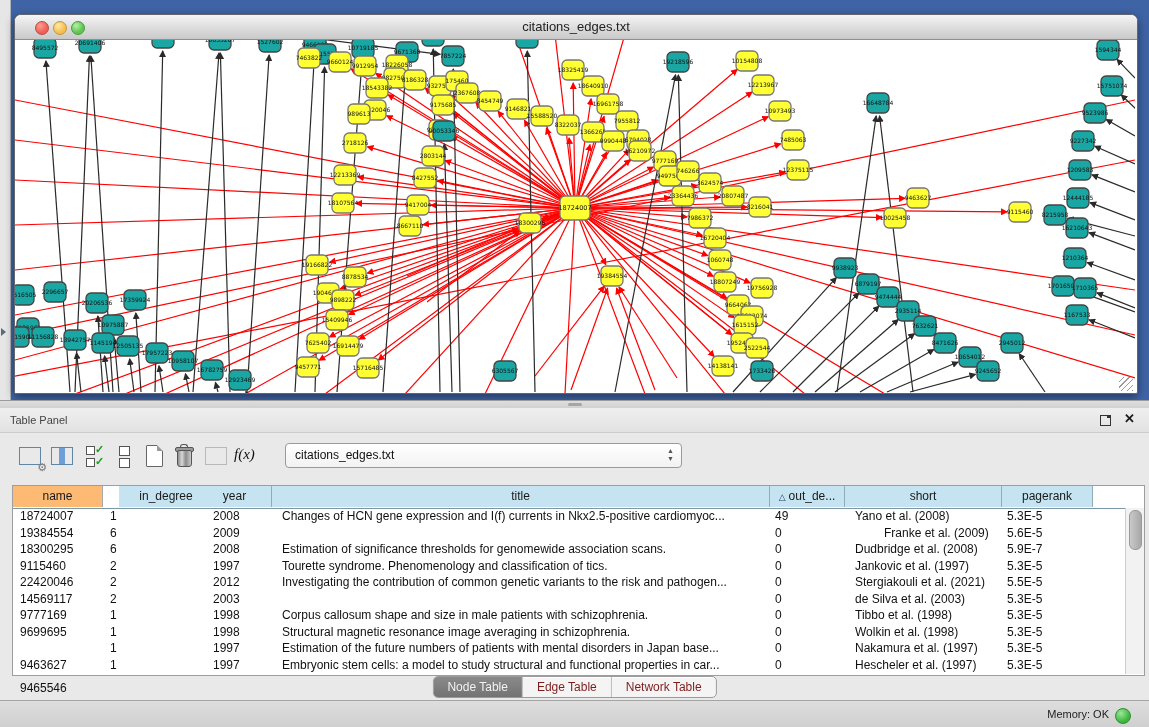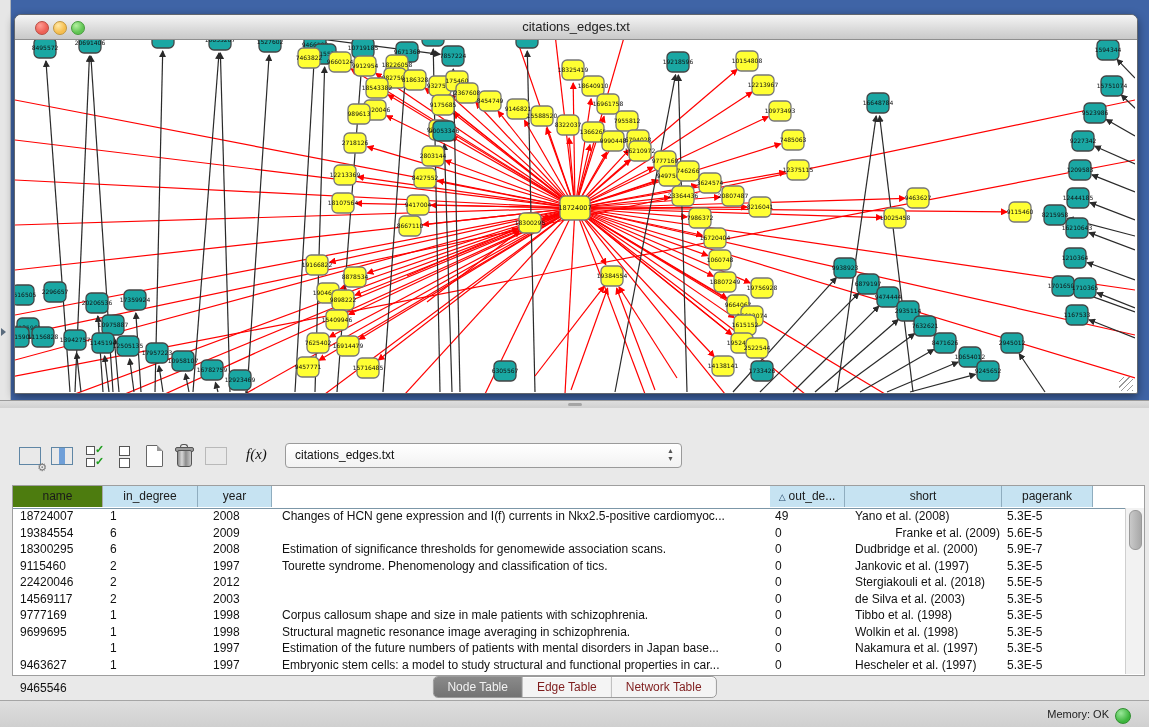--- a/index.html
+++ b/index.html
@@ -56,21 +56,21 @@
   .fx{position:absolute;left:2px;top:4px;font-family:"Liberation Serif",serif;font-style:italic;font-size:15px;color:#111;}
   #combo{position:absolute;left:285px;top:5px;width:395px;height:23px;background:linear-gradient(#ffffff,#f2f2f2);
         border:1px solid #9a9a9a;border-radius:4px;}
   #combo-text{position:absolute;left:9px;top:0;height:23px;line-height:23px;font-size:12px;color:#111;}
   #combo-arrows{position:absolute;right:7px;top:3px;font-size:7px;color:#555;line-height:8px;text-align:center;}
   
   #tablebox{position:absolute;left:12px;top:77px;width:1131px;height:189px;background:#fff;border:1px solid #9e9e9e;}
   #thead{position:absolute;left:0;top:0;width:100%;height:22px;border-bottom:1px solid #7c97a8;}
   .th{position:absolute;top:0;height:21px;line-height:21px;text-align:center;font-size:12px;color:#1a1a1a;
       background:#c6e3f2;border-right:1px solid #8fadbf;box-sizing:border-box;}
-  .th.gray{background:#4d7c0f;border-right:1px solid #a8a8a8;}
+  .th.gray{background:#fdba74;border-right:1px solid #a8a8a8;}
   .sort-tri{font-size:9px;color:#246;padding-right:3px;}
   .tr{position:absolute;left:0;width:1110px;height:17px;}
   .td{position:absolute;top:0;height:17px;line-height:16px;font-size:12px;color:#111;white-space:nowrap;overflow:hidden;}
   #vscroll{position:absolute;right:0;top:22px;width:18px;height:166px;background:#f2f2f2;border-left:1px solid #cfcfcf;}
   #vthumb{position:absolute;left:3px;top:2px;width:11px;height:38px;border-radius:6px;background:linear-gradient(90deg,#c9c9c9,#a8a8a8);border:1px solid #999;}
   
   #tabbar{position:absolute;left:0;top:267px;width:1149px;height:24px;}
   #tabgroup{position:absolute;left:50%;transform:translateX(-50%);top:1px;height:20px;border:1px solid #9b9b9b;
       border-radius:5px;overflow:hidden;background:#f4f4f4;box-shadow:inset 0 1px 0 #fff;}
   .tab{float:left;height:20px;line-height:20px;padding:0 14px;font-size:12px;color:#7f1d1d;border-right:1px solid #bdbdbd;}
@@ -508,20 +508,25 @@
       <div id="win-grip"></div>
     </div>
   </div>
 </div>
 
 <div id="splitter">
   <div id="splitter-knob"></div>
 </div>
 
 <div id="panel">
+  <div id="panel-header">
+    <span id="panel-title">Table Panel</span>
+    <span id="float-icon"></span>
+    <span id="close-icon">✕</span>
+  </div>
 
   <div id="toolbar">
     <span class="tbtn" style="left:16px">
       <span class="tbl"></span>
       <span class="gear">⚙</span>
     </span>
     <span class="tbtn" style="left:48px">
       <span class="tbl">
           <span class="colfill"></span>
         </span>
@@ -538,80 +543,82 @@
       <span class="doc"></span>
     </span>
     <span class="tbtn" style="left:170px">
       <span class="trash-h"></span>
       <span class="trash-l"></span>
       <span class="trash-b"></span>
     </span>
     <span class="tbtn" style="left:202px;opacity:.45">
       <span class="tbl" style="filter:grayscale(1)"></span>
     </span>
-    <span class="tbtn" style="left:244px">
+    <span class="tbtn" style="left:232px">
       <span class="fx">f(x)</span>
     </span>
     <div id="combo">
       <span id="combo-text">citations_edges.txt</span>
       <span id="combo-arrows">▲<br>▼</span>
     </div>
   </div>
 
   <div id="tablebox">
     <div id="thead">
         <div class="th gray" style="left: 0px; width: 90px;">name</div>
-        <div class="th" style="left: 90px; width: 95px;">in_degree</div>
+        <div class="th" style="left: 106px; width: 95px;">in_degree</div>
         <div class="th" style="left: 185px; width: 74px;">year</div>
+        <div class="th" style="left: 259px; width: 498px;">title</div>
         <div class="th" style="left: 757px; width: 75px;"><span class="sort-tri">△</span>out_de...</div>
         <div class="th" style="left: 832px; width: 157px;">short</div>
         <div class="th" style="left: 989px; width: 91px;">pagerank</div>
       </div>
     <div id="tbody">
         <div class="tr" style="top: 22px;">
           <span class="td" style="left: 7px; width: 81px;">18724007</span>
           <span class="td" style="left: 97px; width: 86px;">1</span>
           <span class="td" style="left: 200px; width: 57px;">2008</span>
           <span class="td" style="left: 269px; width: 486px;">Changes of HCN gene expression and I(f) currents in Nkx2.5-positive cardiomyoc...</span>
           <span class="td" style="left: 762px; width: 68px;">49</span>
           <span class="td" style="left: 842px; width: 145px;">Yano et al. (2008)</span>
           <span class="td" style="left: 994px; width: 84px;">5.3E-5</span>
         </div>
         <div class="tr" style="top: 38.5px;">
           <span class="td" style="left: 7px; width: 81px;">19384554</span>
           <span class="td" style="left: 97px; width: 86px;">6</span>
           <span class="td" style="left: 200px; width: 57px;">2009</span>
           <span class="td" style="left: 762px; width: 68px;">0</span>
-          <span class="td" style="left: 842px; width: 145px; text-align: right;">Franke et al. (2009)</span>
+          <span class="td" style="left: 871px; width: 145px;">Franke et al. (2009)</span>
           <span class="td" style="left: 994px; width: 84px;">5.6E-5</span>
         </div>
         <div class="tr" style="top: 55px;">
           <span class="td" style="left: 7px; width: 81px;">18300295</span>
           <span class="td" style="left: 97px; width: 86px;">6</span>
           <span class="td" style="left: 200px; width: 57px;">2008</span>
           <span class="td" style="left: 269px; width: 486px;">Estimation of significance thresholds for genomewide association scans.</span>
           <span class="td" style="left: 762px; width: 68px;">0</span>
-          <span class="td" style="left: 842px; width: 145px;">Dudbridge et al. (2000)</span>
+          <span class="td" style="left: 842px; width: 145px;">Dudbridge et al. (2008)</span>
           <span class="td" style="left: 994px; width: 84px;">5.9E-7</span>
         </div>
         <div class="tr" style="top: 71.5px;">
           <span class="td" style="left: 7px; width: 81px;">9115460</span>
           <span class="td" style="left: 97px; width: 86px;">2</span>
           <span class="td" style="left: 200px; width: 57px;">1997</span>
           <span class="td" style="left: 269px; width: 486px;">Tourette syndrome. Phenomenology and classification of tics.</span>
           <span class="td" style="left: 762px; width: 68px;">0</span>
           <span class="td" style="left: 842px; width: 145px;">Jankovic et al. (1997)</span>
           <span class="td" style="left: 994px; width: 84px;">5.3E-5</span>
         </div>
         <div class="tr" style="top: 88px;">
           <span class="td" style="left: 7px; width: 81px;">22420046</span>
           <span class="td" style="left: 97px; width: 86px;">2</span>
           <span class="td" style="left: 200px; width: 57px;">2012</span>
-          <span class="td" style="left: 762px; width: 68px;">0</span>
-          <span class="td" style="left: 842px; width: 145px;">Stergiakouli et al. (2018)</span>
+          <span class="td" style="left: 269px; width: 486px;">Investigating the contribution of common genetic variants to the risk and pathogen...</span>
+          <span class="td" style="left: 762px; width: 68px;">0</span>
+          <span class="td" style="left: 842px; width: 145px;">Stergiakouli et al. (2021)</span>
           <span class="td" style="left: 994px; width: 84px;">5.5E-5</span>
         </div>
         <div class="tr" style="top: 104.5px;">
           <span class="td" style="left: 7px; width: 81px;">14569117</span>
           <span class="td" style="left: 97px; width: 86px;">2</span>
           <span class="td" style="left: 200px; width: 57px;">2003</span>
           <span class="td" style="left: 762px; width: 68px;">0</span>
           <span class="td" style="left: 842px; width: 145px;">de Silva et al. (2003)</span>
           <span class="td" style="left: 994px; width: 84px;">5.3E-5</span>
         </div>

